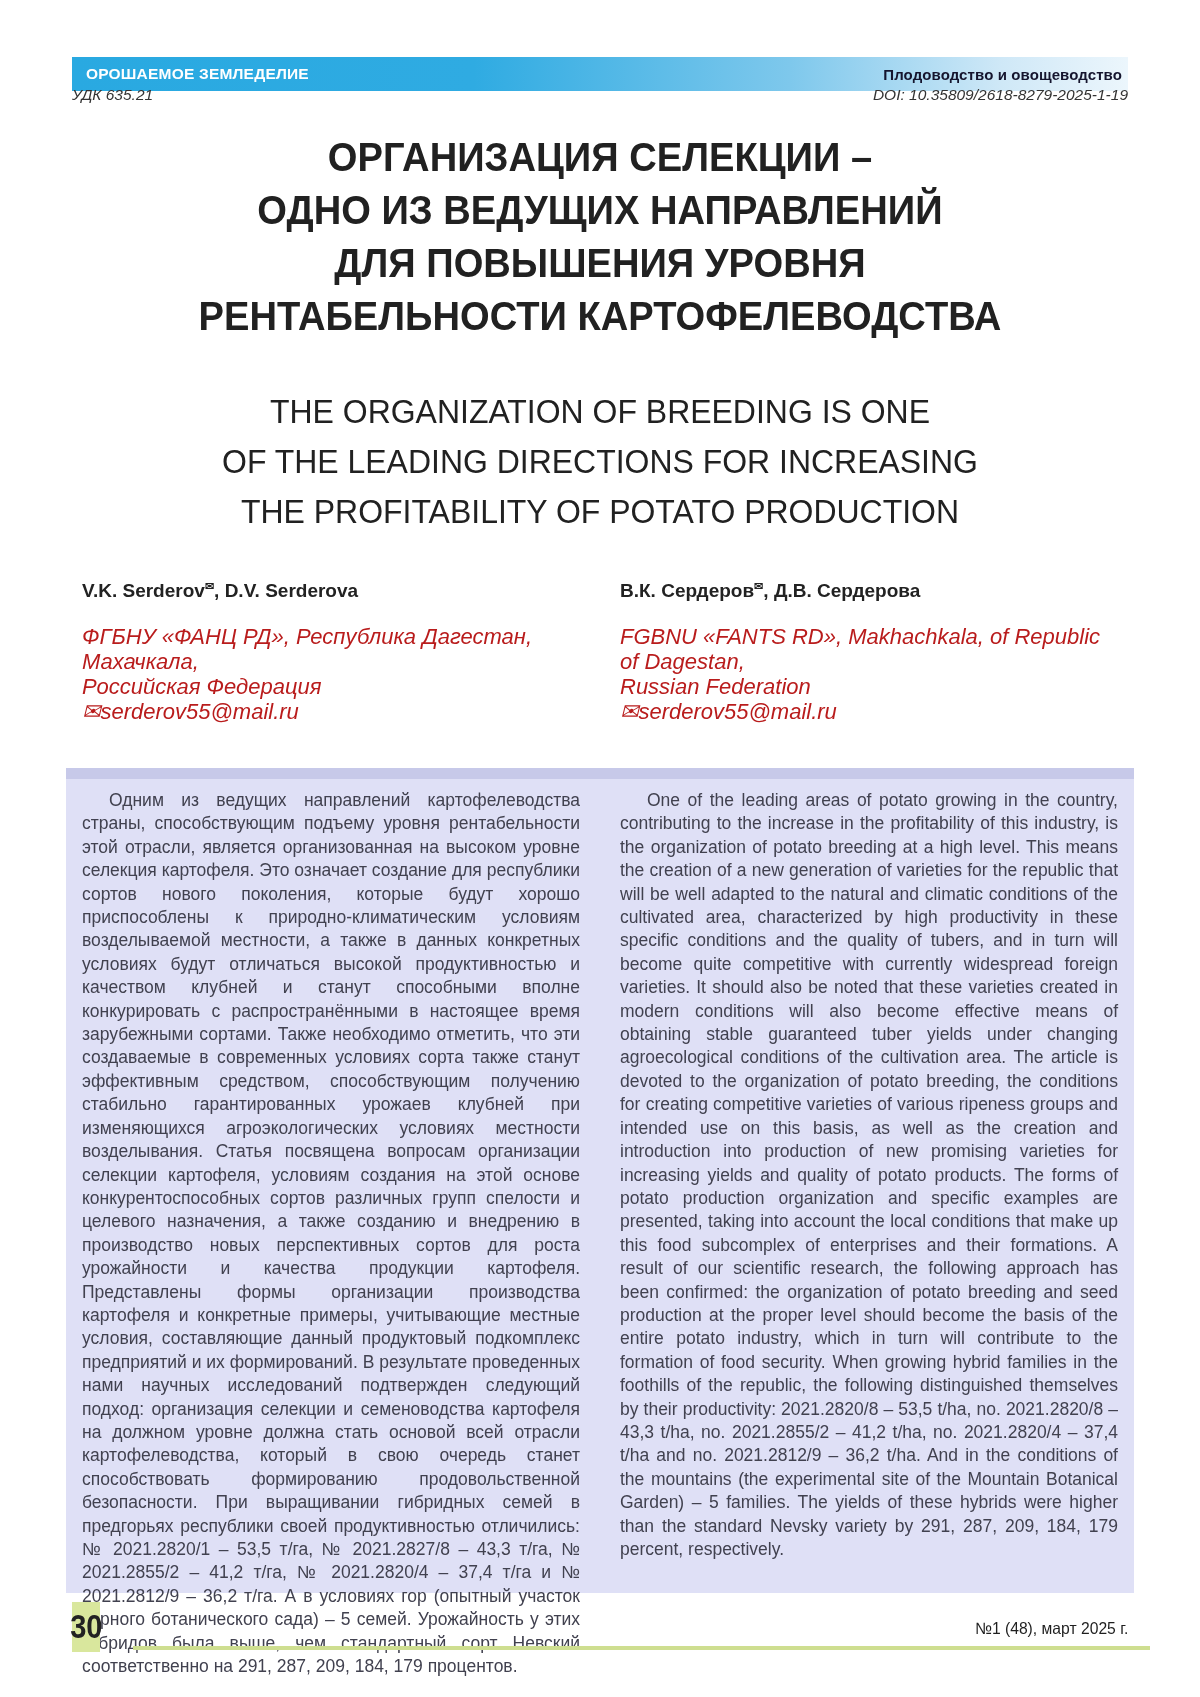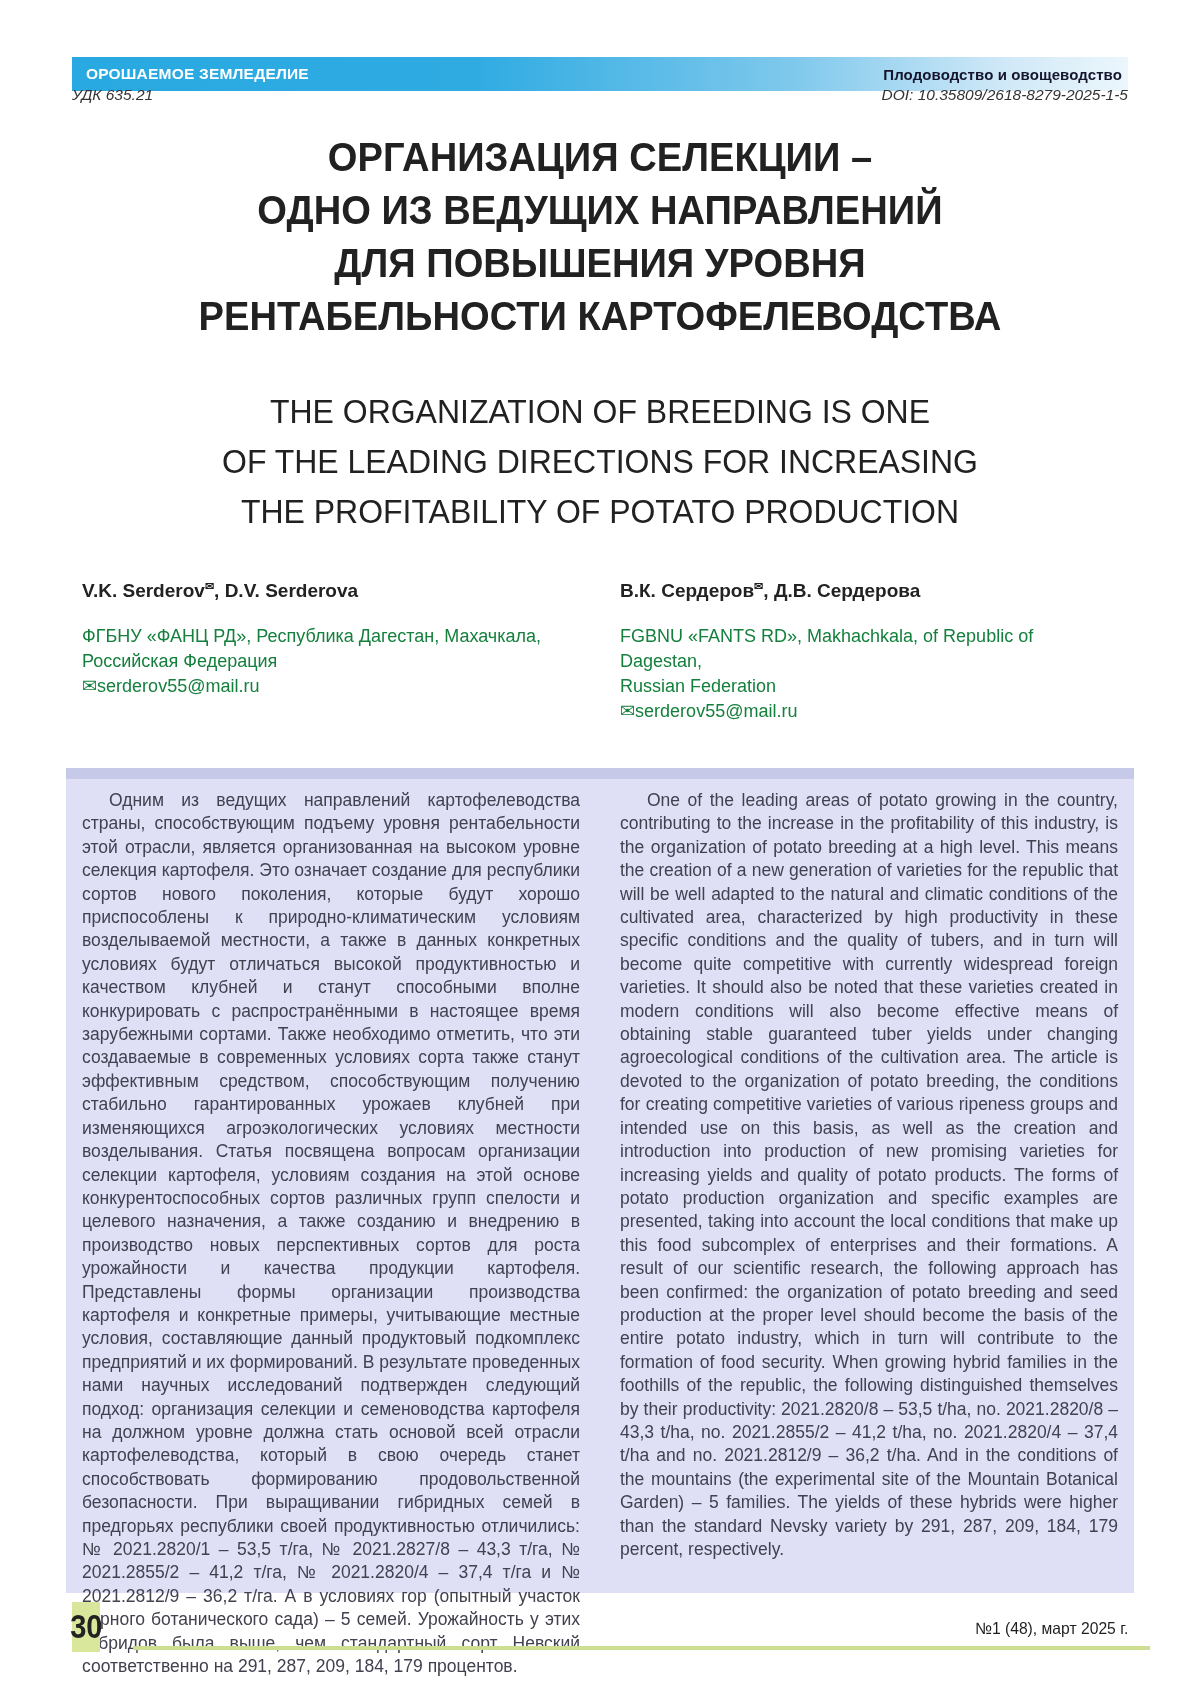--- a/index.html
+++ b/index.html
@@ -32,21 +32,21 @@
     text-align:center;font-weight:400;font-size:34px;line-height:50px;
     color:#212121;white-space:pre-line;transform:scaleX(.94);transform-origin:center top;
   }
   
   .cols{
     position:absolute;left:66px;right:66px;
     display:grid;grid-template-columns:1fr 1fr;column-gap:40px;padding:0 16px;
   }
   .authors-row{top:580px;font-weight:700;font-size:19px;}
   .authors-row sup{font-size:11px;line-height:0;}
-  .affil-row{top:624px;font-size:18px;line-height:25px;color:#15803d;}
+  .affil-row{top:624px;font-style:italic;font-size:22px;line-height:25px;color:#b91c1c;}
   .affil-row .affil-text{white-space:pre-line;}
   .affil-row .email{display:block;}
   
   .abstract-box{
     position:absolute;top:768px;left:66px;right:66px;height:825px;
     background:#dfe0f6;
   }
   .abstract-box .band{height:11px;background:#c7c9e9;}
   .abstract-cols{
     display:grid;grid-template-columns:1fr 1fr;column-gap:40px;
@@ -74,21 +74,21 @@
 
 <div class="page">
 
   <div class="banner">
     <span class="journal">ОРОШАЕМОЕ ЗЕМЛЕДЕЛИЕ</span>
     <span class="section">Плодоводство и овощеводство</span>
   </div>
 
   <div class="meta-row">
     <span>УДК 635.21</span>
-    <span>DOI: 10.35809/2618-8279-2025-1-5</span>
+    <span>DOI: 10.35809/2618-8279-2025-1-19</span>
   </div>
 
   <h1 class="title-ru" style="margin:0;">ОРГАНИЗАЦИЯ СЕЛЕКЦИИ –
 ОДНО ИЗ ВЕДУЩИХ НАПРАВЛЕНИЙ
 ДЛЯ ПОВЫШЕНИЯ УРОВНЯ
 РЕНТАБЕЛЬНОСТИ КАРТОФЕЛЕВОДСТВА</h1>
   <h2 class="title-en" style="margin:0;" lang="en">THE ORGANIZATION OF BREEDING IS ONE
 OF THE LEADING DIRECTIONS FOR INCREASING
 THE PROFITABILITY OF POTATO PRODUCTION</h2>
 

